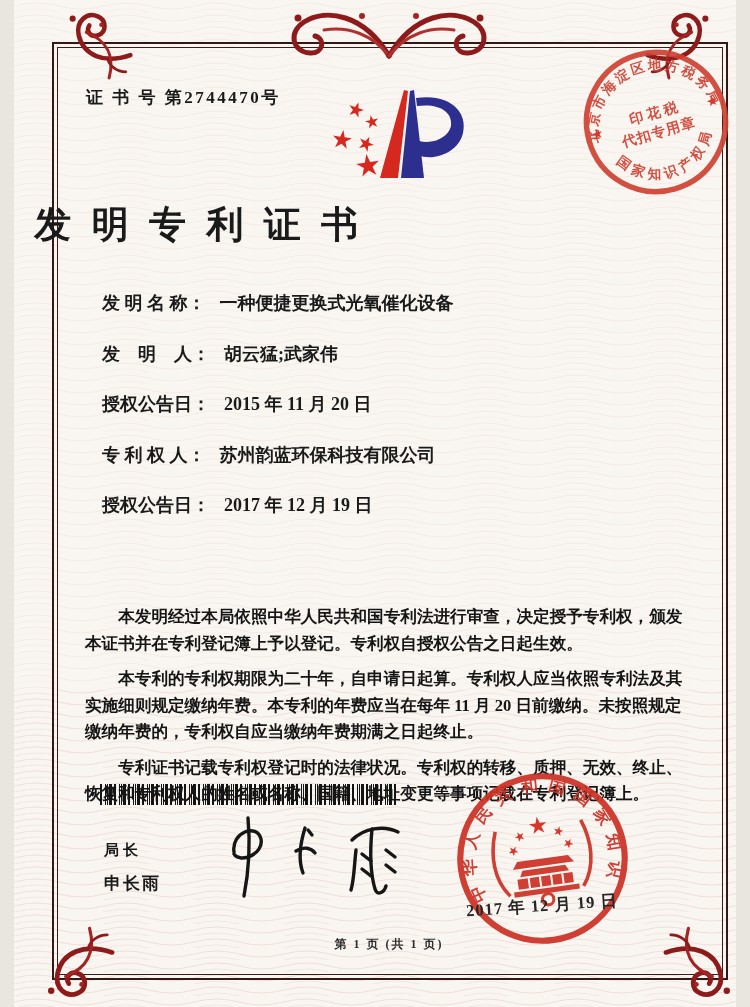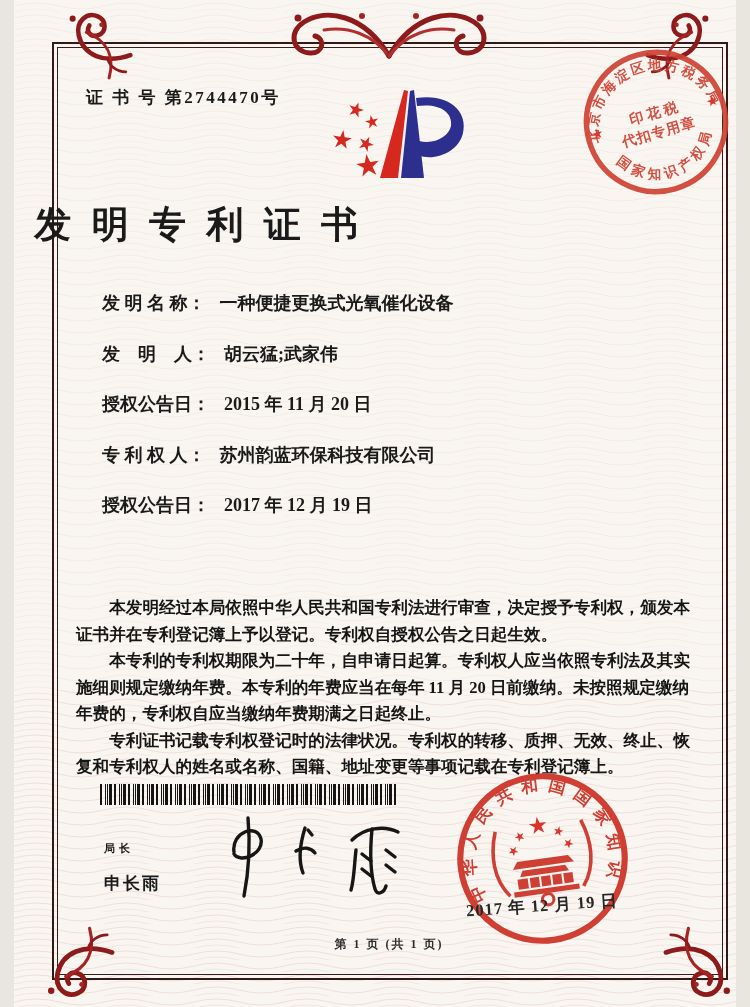--- a/index.html
+++ b/index.html
@@ -16,28 +16,28 @@
   .orn{z-index:2;}
   .cert-no{left:72px;top:86px;font-size:17px;font-weight:bold;letter-spacing:2.5px;z-index:3;}
   .logo{left:296px;top:84px;z-index:3;}
   .title{left:0;top:200px;width:750px;text-align:left;font-size:37px;font-weight:bold;
          letter-spacing:0.55em;padding-left:0.55em;box-sizing:border-box;z-index:3;}
   .fields{left:88px;top:291px;z-index:3;}
   .field-row{margin-bottom:26.5px;font-size:18px;font-weight:bold;white-space:nowrap;}
   .field-label{display:inline-block;}
   .field-value{display:inline-block;margin-left:14px;}
   .body-text{left:62px;top:595px;width:628px;z-index:3;}
-  .body-text p{margin:0;text-indent:2em;font-size:16.6px;line-height:26.5px;font-weight:600;
+  .body-text p{margin:9px;text-indent:2em;font-size:16.6px;line-height:26.5px;font-weight:600;
                color:#151515;}
   .barcode{left:86px;top:784px;width:298px;height:21px;z-index:3;
     background:
       repeating-linear-gradient(90deg,#141414 0 2px,rgba(0,0,0,0) 2px 5px,#141414 5px 6px,rgba(0,0,0,0) 6px 9px,#141414 9px 12px,rgba(0,0,0,0) 12px 14px),
       repeating-linear-gradient(90deg,#141414 0 1px,rgba(0,0,0,0) 1px 7px);
   }
-  .director-label{left:90px;top:841px;font-size:11px;font-weight:bold;letter-spacing:4px;z-index:3;}
+  .director-label{left:90px;top:841px;font-size:15px;font-weight:bold;letter-spacing:4px;z-index:3;}
   .director-name{left:90px;top:872px;font-size:17px;font-weight:bold;letter-spacing:2px;z-index:3;font-family:Liberation Mono, monospace;}
   .signature{left:190px;top:810px;z-index:3;}
   .tax-stamp{left:566px;top:46px;transform:rotate(-16deg);z-index:4;opacity:.92;}
   .authority-seal{left:436px;top:766px;transform:rotate(-8deg);z-index:4;opacity:.93;}
   .seal-date{left:452px;top:895px;font-size:16.5px;font-weight:bold;letter-spacing:1px;
              transform:rotate(-4deg);z-index:5;color:#262626;}
   .footer{left:0;top:936px;width:750px;text-align:center;font-size:12px;font-weight:bold;
           letter-spacing:2px;z-index:3;color:#2e2e2e;}
 </style>
 </head>

